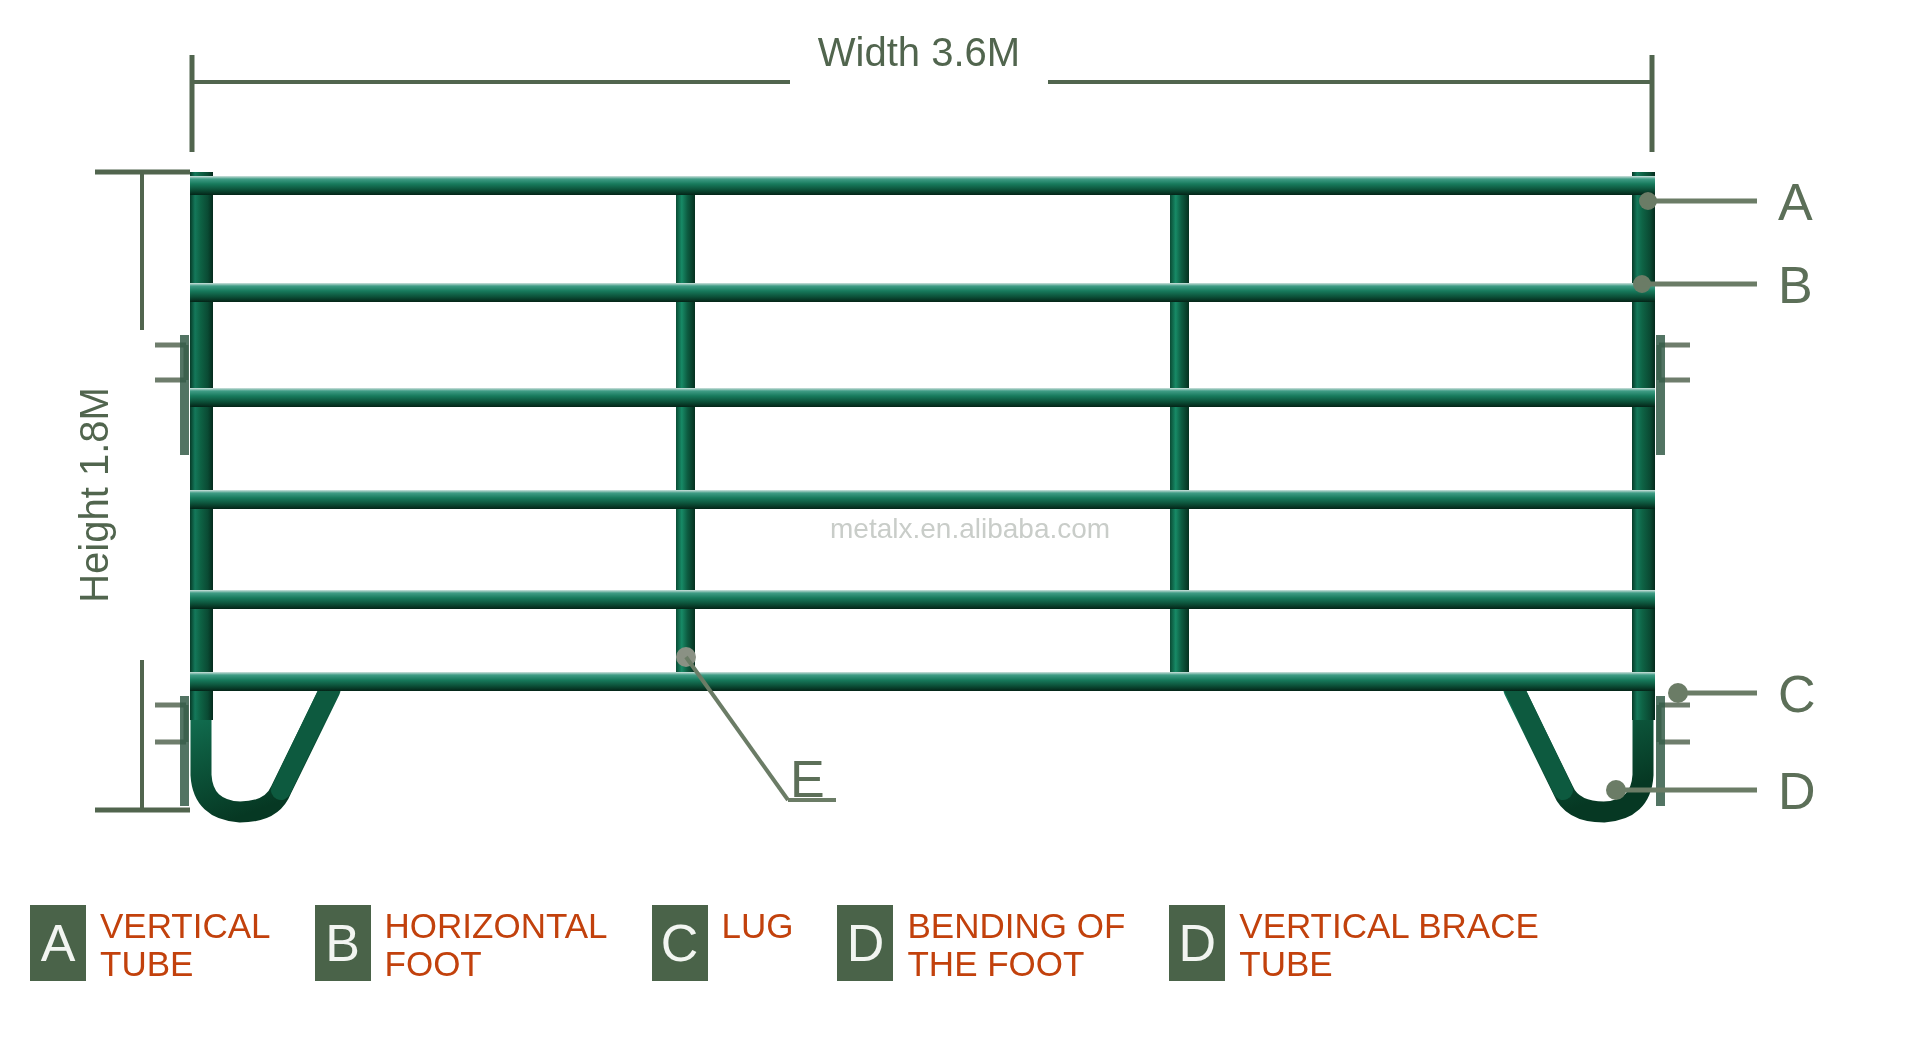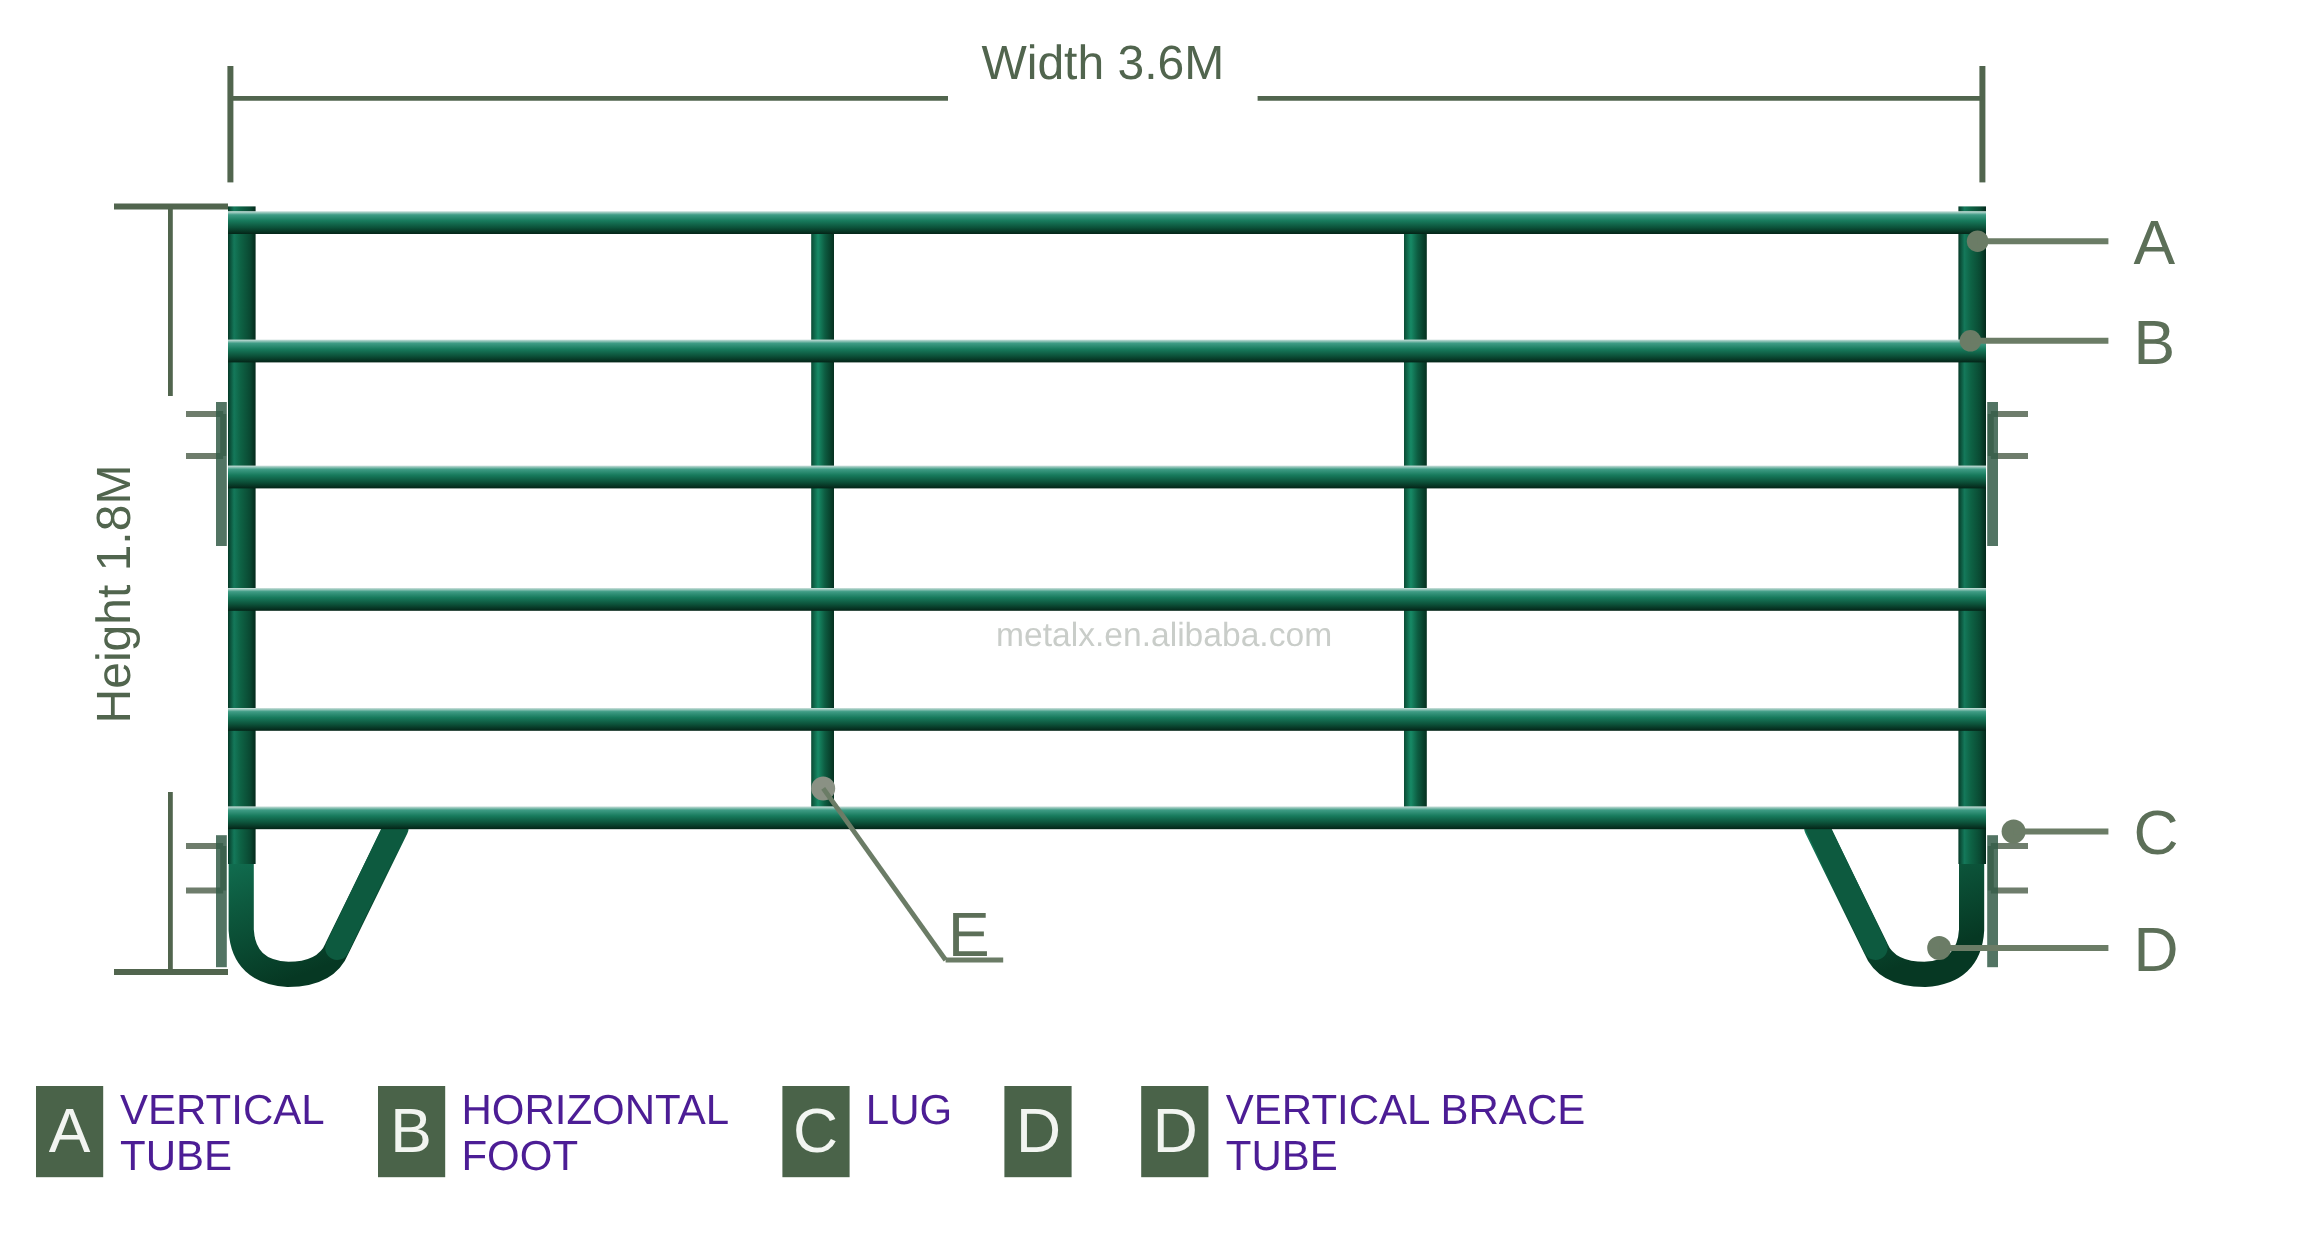--- a/index.html
+++ b/index.html
@@ -47,21 +47,21 @@
     width:56px;height:76px;
     background:#4a6349;
     color:#f2f5f1;
     display:flex;align-items:center;justify-content:center;
     font-size:52px;line-height:1;
     font-family:"Liberation Sans",sans-serif;
     flex:0 0 auto;
     margin-right:14px;
   }
   .legend-text{
-    color:#4c1d95;
+    color:#c2410c;
     font-size:35px;
     line-height:1.08;
     font-family:"Liberation Sans",sans-serif;
     white-space:pre-line;
     padding-top:2px;
   }
 </style>
 </head>
 <body>
 
@@ -203,20 +203,22 @@
 FOOT</div>
     </div>
 
     <div class="legend-item">
       <div class="legend-badge">C</div>
       <div class="legend-text">LUG</div>
     </div>
 
     <div class="legend-item">
       <div class="legend-badge">D</div>
+      <div class="legend-text">BENDING OF
+THE FOOT</div>
     </div>
 
     <div class="legend-item">
       <div class="legend-badge">D</div>
       <div class="legend-text">VERTICAL BRACE
 TUBE</div>
     </div>
 
   </div>
 </div>

